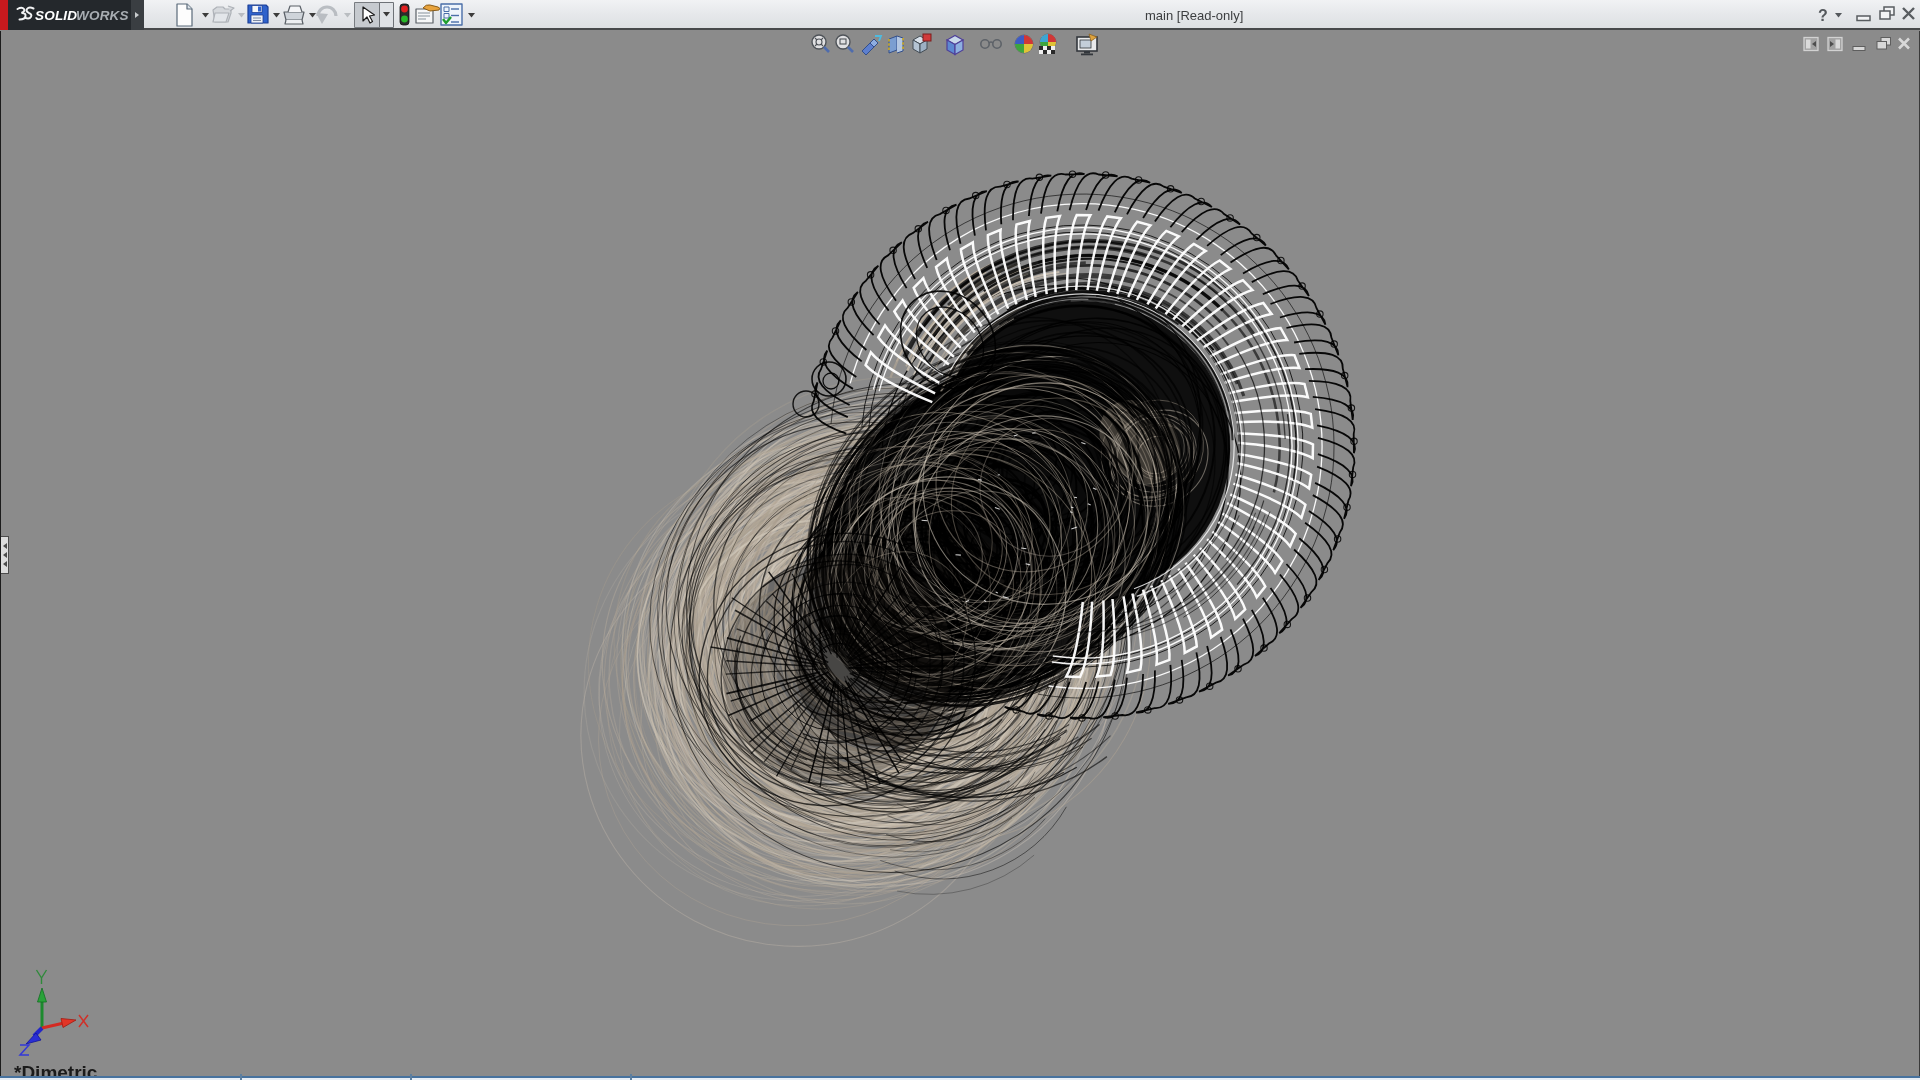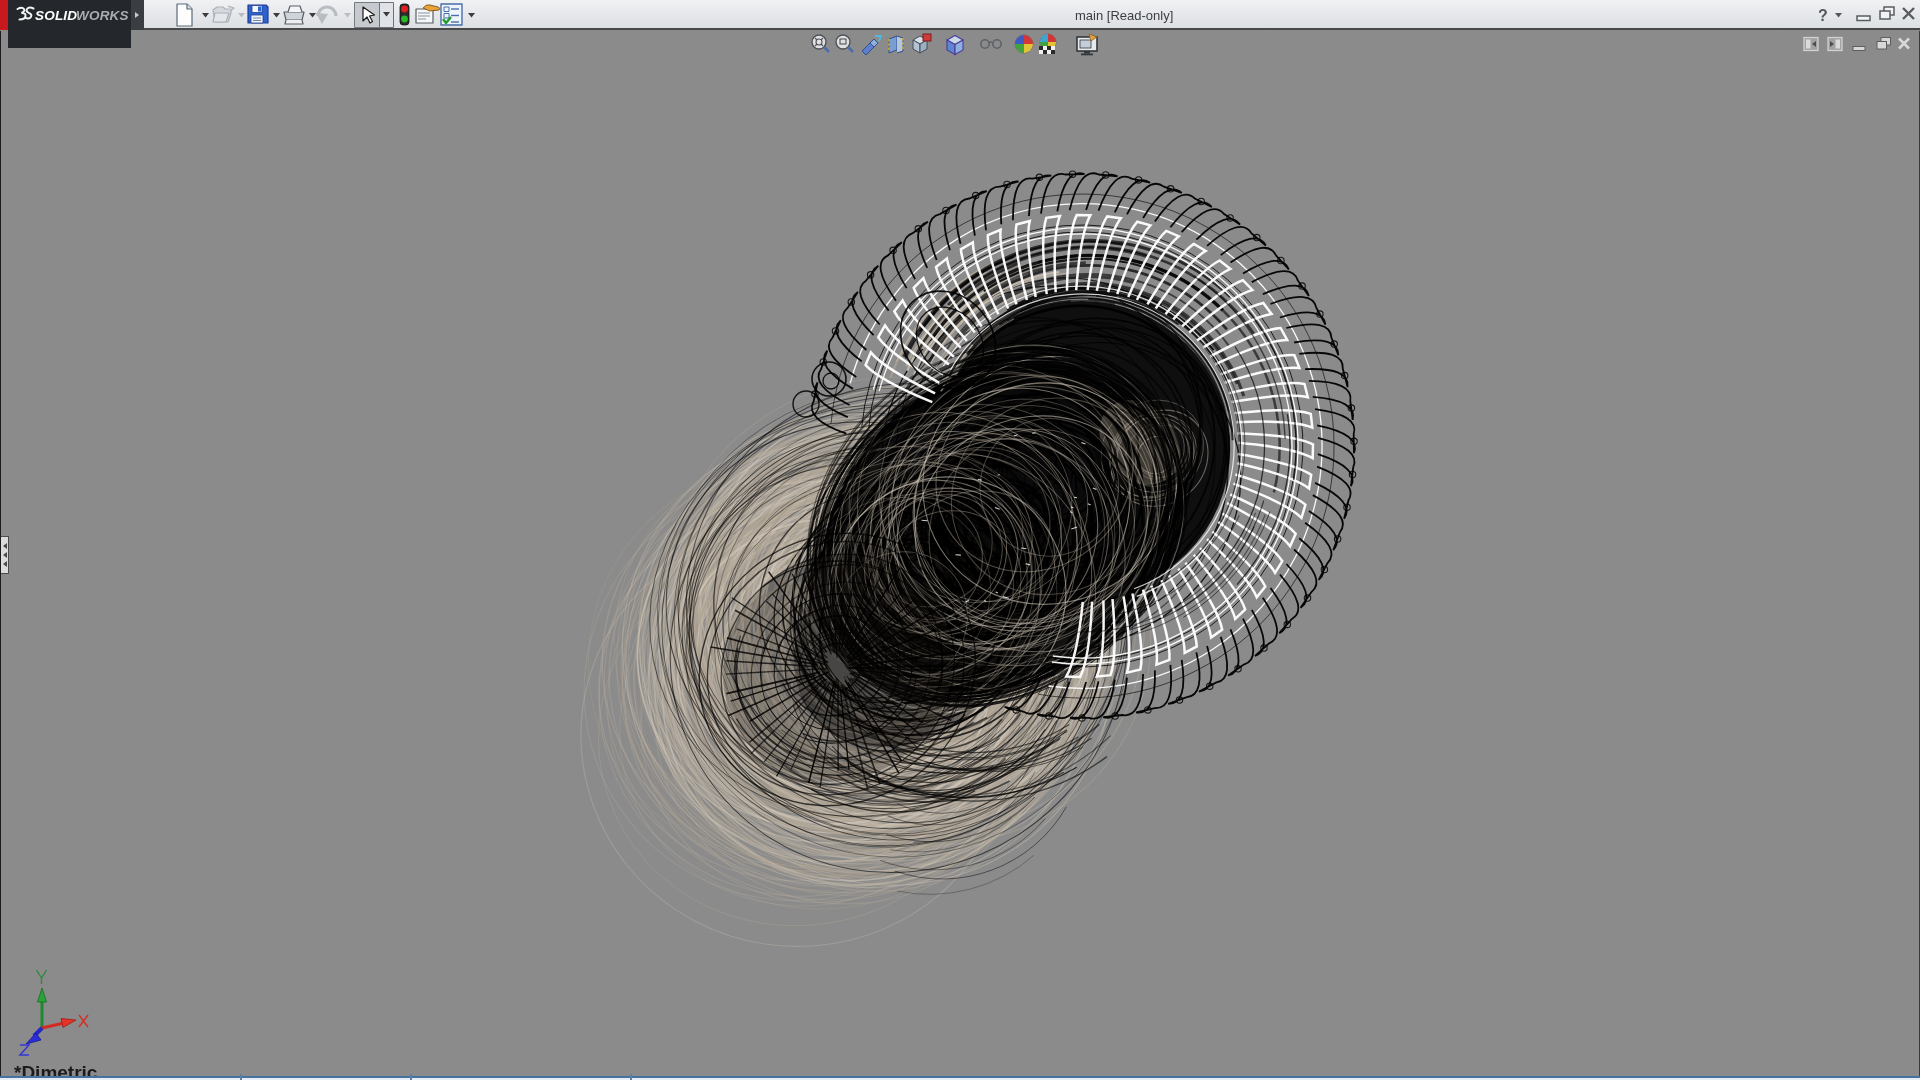--- a/index.html
+++ b/index.html
@@ -1,21 +1,21 @@
 <!DOCTYPE html>
 <html><head><meta charset="utf-8"><style>
 * { margin:0; padding:0; box-sizing:border-box; }
 html,body { width:1920px; height:1080px; overflow:hidden; font-family:"Liberation Sans",sans-serif; }
 #root { position:relative; width:1920px; height:1080px; background:#8b8b8b; }
 
 #titlebar { position:absolute; left:0; top:0; width:1920px; height:30px;
   background:linear-gradient(#f1f2f4 0%, #e6e8eb 50%, #dde0e3 100%);
   border-bottom:2px solid #47494b; }
 #redstripe { position:absolute; left:0; top:0; width:8px; height:30px; background:#c8191e; }
-#swbanner { position:absolute; left:8px; top:0; width:123px; height:48px; background:#24282c; }
+#swbanner { position:absolute; left:8px; top:0; width:123px; height:30px; background:#24282c; }
 #swarrow { position:absolute; left:131px; top:0; width:13px; height:30px; background:#3a3e42; }
 #swarrow:after { content:""; position:absolute; left:4px; top:11.5px; border-left:4.5px solid #c9ccce; border-top:3.5px solid transparent; border-bottom:3.5px solid transparent; }
 .ttext { position:absolute; top:8px; font-size:13px; color:#3c3e40; }
 
 #vp { position:absolute; left:0; top:31px; width:1920px; height:1046px; background:#8b8b8b;
   border-left:1px solid #1c1c1c; border-right:1px solid #3a3a3a; }
 #statusbar { position:absolute; left:0; top:1076px; width:1920px; height:4px; background:#e8eef5; border-top:2px solid #47729e; }
 
 #lefttab { position:absolute; left:1px; top:536px; width:8px; height:38px; background:#dcdcdc; border:1px solid #4c4c4c; border-left:none; }
 .ltri { position:absolute; left:1.5px; width:0; height:0; border-right:4px solid #4a4a4a; border-top:3px solid transparent; border-bottom:3px solid transparent; }
@@ -918,21 +918,21 @@
     <svg width="123" height="30" viewBox="0 0 123 30">
       <g fill="none" stroke="#f2f3f4" stroke-width="2" stroke-linecap="round">
         <path d="M9.5 9 q4.5 -2.5 6.5 0 q1.5 2 -2.5 4 q4.5 -0.2 4 3 q-0.5 3.5 -6 3.5"></path>
         <path d="M25.5 8.5 q-4.5 -2 -6.5 0.5 q-1.5 2.2 1.8 3.8 q3.5 1.6 2.2 4 q-1.6 2.8 -6 1"></path>
       </g>
       <text x="27" y="19.5" font-family="Liberation Sans, sans-serif" font-size="13.5" font-weight="bold" fill="#ffffff" font-style="italic" letter-spacing="0.2">SOLID</text>
       <text x="68" y="19.5" font-family="Liberation Sans, sans-serif" font-size="13.5" font-weight="bold" fill="#a8adb2" font-style="italic" letter-spacing="0.2">WORKS</text>
     </svg>
   </div>
   <div id="swarrow"></div>
-  <div class="ttext" style="left:1075px;">main [Read-only]</div>
+  <div class="ttext" style="left:1145px;">main [Read-only]</div>
 
   <svg style="position:absolute;left:160px;top:0" width="330" height="30" viewBox="0 0 330 30">
 
 <g stroke-linejoin="round">
 
  <path d="M17 4 h10 l5 5 v17 h-15 z" fill="#fdfdfd" stroke="#5a6a7a" stroke-width="1.2"></path>
  <path d="M27 4 l0 5 l5 0" fill="#dde4ea" stroke="#5a6a7a" stroke-width="1.2"></path>
  <path d="M42 13 l3.5 4.5 l3.5 -4.5 z" fill="#3c3c3c"></path>
 
  <path d="M53 10 l4 -3 h6 l2 2 h6 v4 l-3 9 h-13 z" fill="#d6d9dd" stroke="#aeb2b8" stroke-width="1.2"></path>

